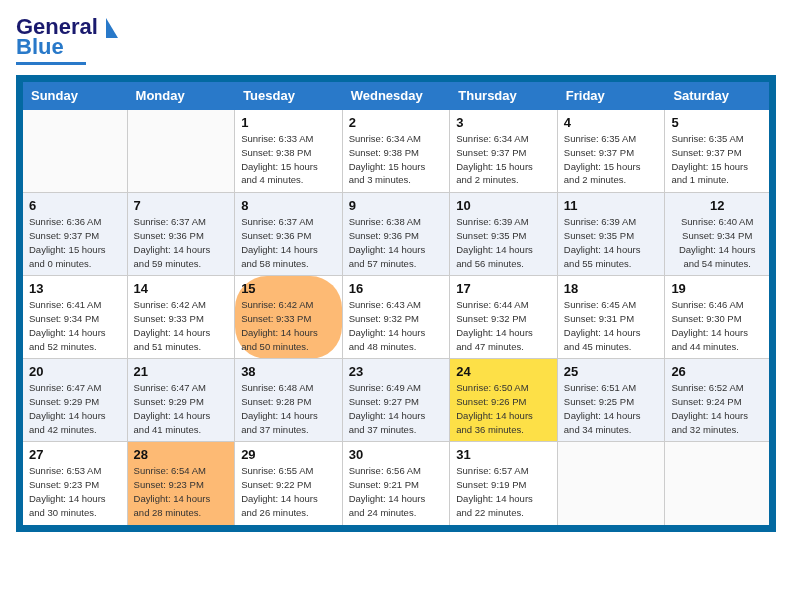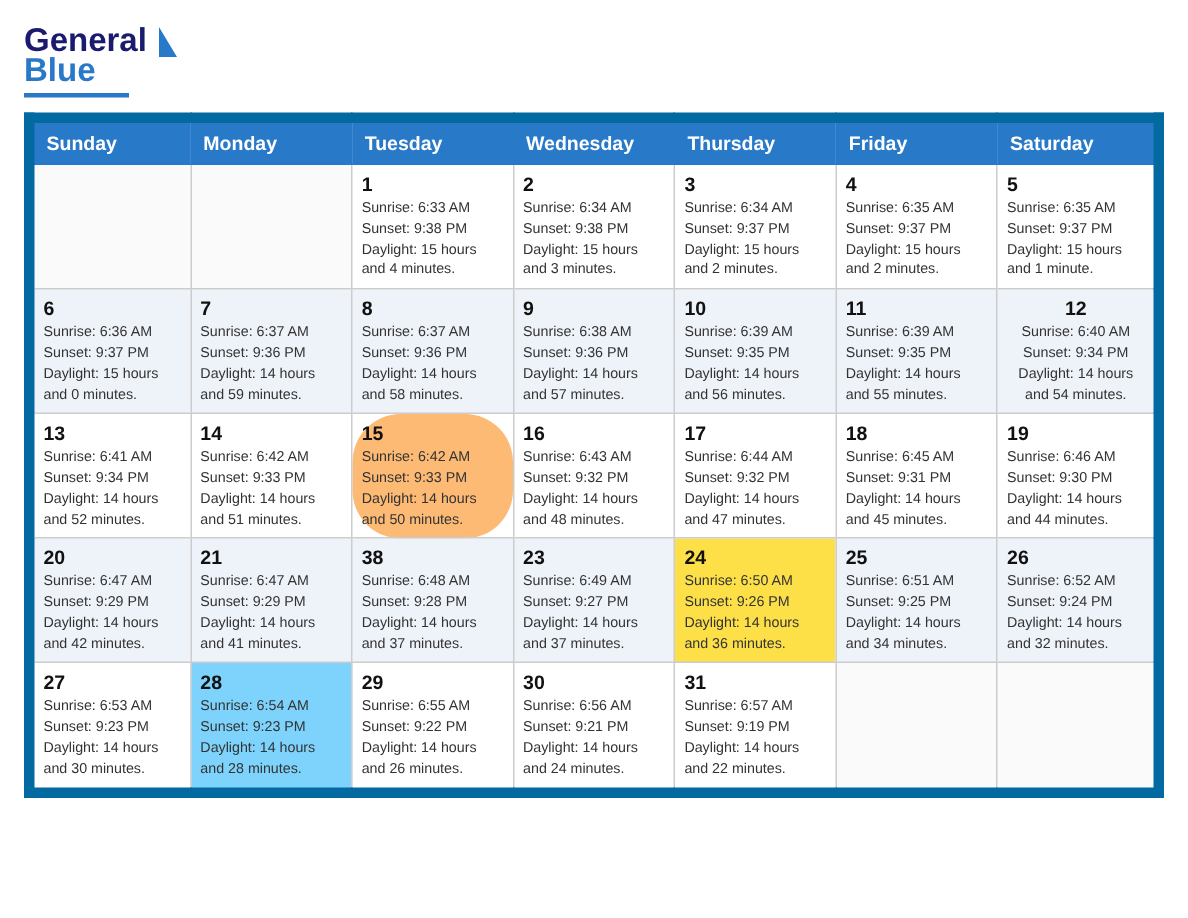--- a/index.html
+++ b/index.html
@@ -233,21 +233,21 @@
         <td style="background: rgb(238, 242, 249);">
           <span class="day-num">26</span>
           <div class="day-detail">Sunrise: 6:52 AM<br>Sunset: 9:24 PM<br>Daylight: 14 hours and 32 minutes.</div>
         </td>
       </tr>
       <tr>
         <td style="background: rgb(255, 255, 255);">
           <span class="day-num">27</span>
           <div class="day-detail">Sunrise: 6:53 AM<br>Sunset: 9:23 PM<br>Daylight: 14 hours and 30 minutes.</div>
         </td>
-        <td style="background: #7dd3fc;">
+        <td style="background: #fdba74;">
           <span class="day-num">28</span>
           <div class="day-detail">Sunrise: 6:54 AM<br>Sunset: 9:23 PM<br>Daylight: 14 hours and 28 minutes.</div>
         </td>
         <td style="background: rgb(255, 255, 255);">
           <span class="day-num">29</span>
           <div class="day-detail">Sunrise: 6:55 AM<br>Sunset: 9:22 PM<br>Daylight: 14 hours and 26 minutes.</div>
         </td>
         <td style="background: rgb(255, 255, 255);">
           <span class="day-num">30</span>
           <div class="day-detail">Sunrise: 6:56 AM<br>Sunset: 9:21 PM<br>Daylight: 14 hours and 24 minutes.</div>

